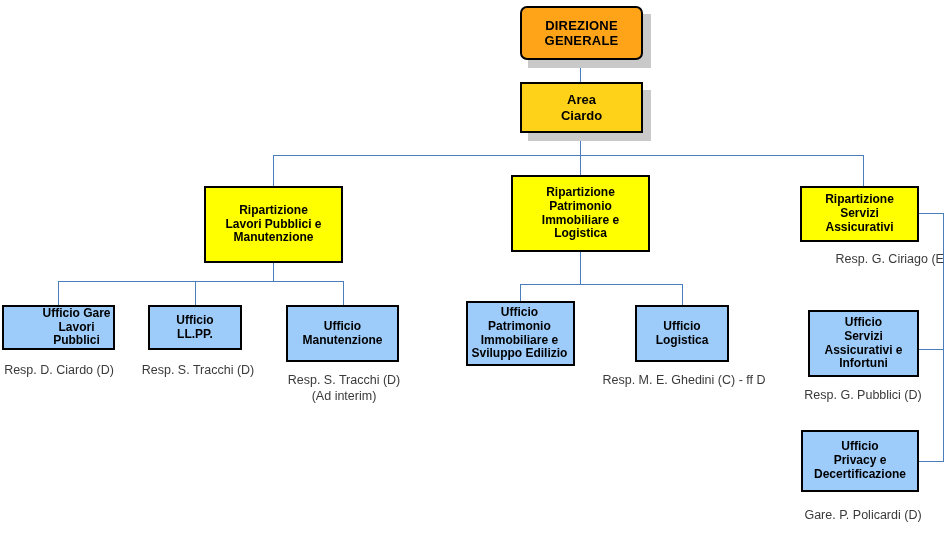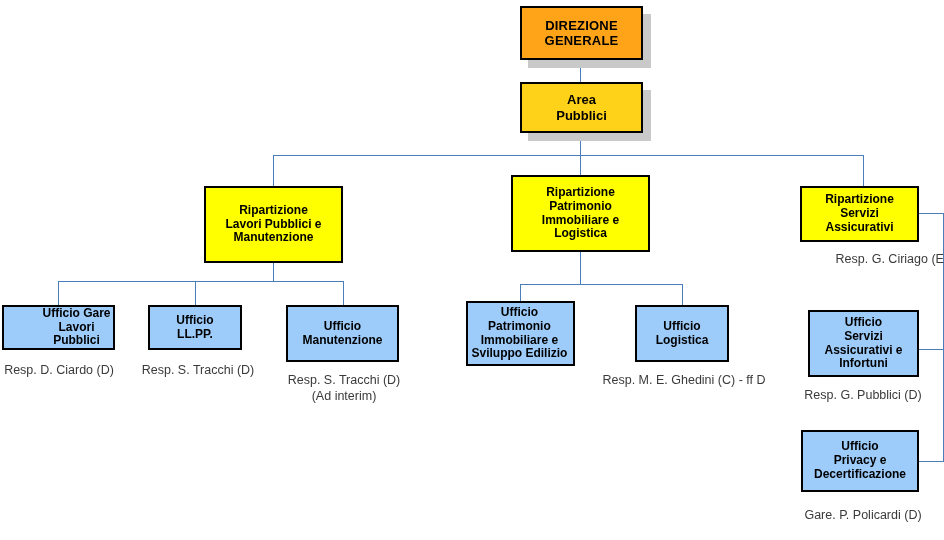--- a/index.html
+++ b/index.html
@@ -105,28 +105,28 @@
   <div class="line vline" style="left:682px; top:284px; height:21px;"></div>
 
   <div class="line hline" style="left:919px; top:213px; width:25px;"></div>
   <div class="line vline" style="left:943px; top:213px; height:248px;"></div>
   <div class="line hline" style="left:919px; top:349px; width:25px;"></div>
   <div class="line hline" style="left:919px; top:461px; width:25px;"></div>
 
   <div class="shadow" style="left:528px; top:14px; width:123px; height:54px;"></div>
   <div class="shadow" style="left:528px; top:90px; width:123px; height:51px;"></div>
 
-  <div class="node n-top" style="left:520px; top:6px; width:123px; height:54px;">
+  <div class="node n-top" style="left:520px; top:6px; width:123px; height:54px;border-radius:7px;">
     <span class="label">DIREZIONE
 GENERALE</span>
   </div>
 
   <div class="node n-area" style="left:520px; top:82px; width:123px; height:51px;">
     <span class="label">Area
-Pubblici</span>
+Ciardo</span>
   </div>
 
   <div class="node n-rip" style="left:204px; top:186px; width:139px; height:77px;">
     <span class="label">Ripartizione
 Lavori Pubblici e
 Manutenzione</span>
   </div>
 
   <div class="node n-rip" style="left:511px; top:175px; width:139px; height:77px;">
     <span class="label">Ripartizione

